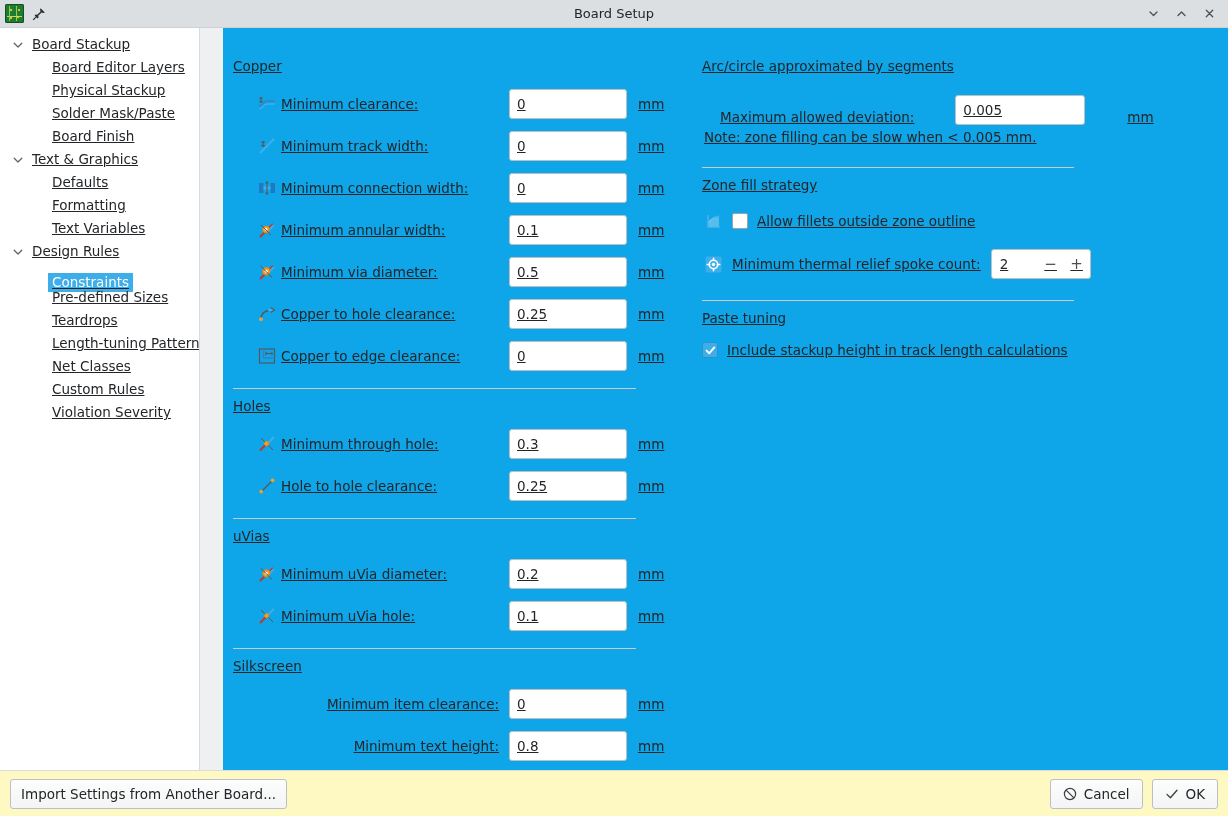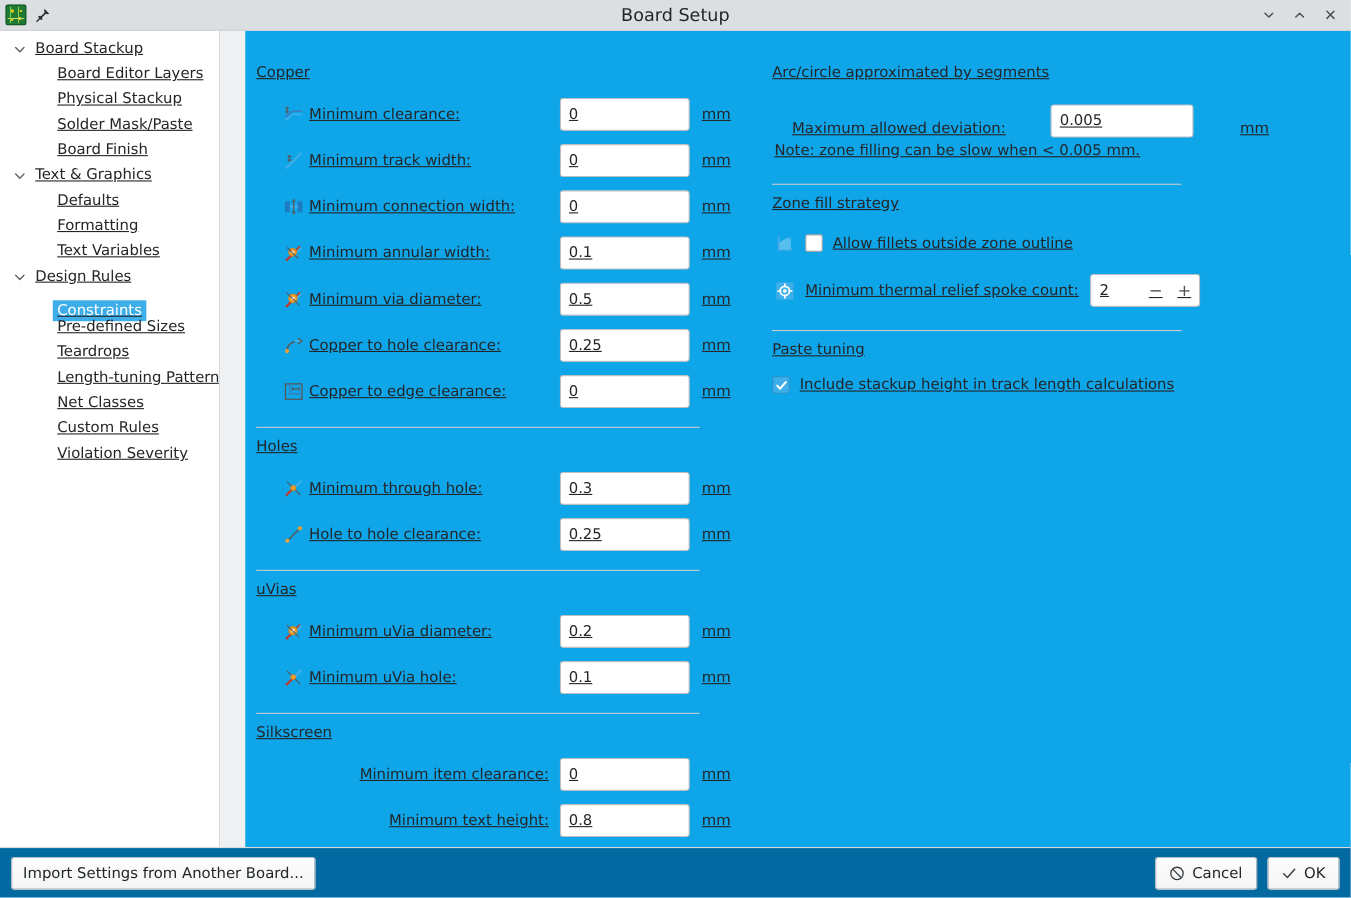--- a/index.html
+++ b/index.html
@@ -37,21 +37,21 @@
       linear-gradient(90deg, transparent 9px, #9fd44a 9px, #9fd44a 10px, transparent 10px),
       radial-gradient(circle at 4px 4px, #f0c419 1.4px, transparent 1.6px),
       radial-gradient(circle at 11px 11px, #f0c419 1.4px, transparent 1.6px),
       radial-gradient(circle at 12px 4px, #f0c419 1.2px, transparent 1.4px),
       radial-gradient(circle at 4px 12px, #f0c419 1.2px, transparent 1.4px);
     opacity: .95;
   }
   .tb-pin { width: 18px; height: 18px; display:flex; align-items:center; justify-content:center; }
   .tb-title {
     position: absolute; left: 0; right: 0; text-align: center;
-    font-size: 16px; color: #232629; line-height: 28px;
+    font-size: 13px; color: #232629; line-height: 28px;
     pointer-events: none;
   }
   .tb-right { margin-left: auto; display: flex; align-items: center; padding-right: 6px; gap: 2px; z-index:2; }
   .tb-btn {
     width: 26px; height: 26px; display:flex; align-items:center; justify-content:center;
     color:#4b5054;
   }
   .tb-btn svg { display:block; }
 
   
@@ -181,21 +181,21 @@
     display:flex; align-items:center; justify-content:center;
     color:#4b5054; font-size: 15px; line-height:1;
     user-select:none;
   }
 
   .length-title { margin-top: 2px; }
 
   
   .footer {
     flex: 0 0 46px; height: 46px;
-    background: #0369a1;
+    background: #fef9c3;
     border-top: 1px solid #d9dbdd;
     display:flex; align-items:center;
     padding: 0 10px;
   }
   .btn {
     height: 30px;
     border: 1px solid #bcc0c3;
     border-radius: 3px;
     background: linear-gradient(#fdfdfd,#f3f4f5);
     font-family: "DejaVu Sans", "Liberation Sans", sans-serif;

